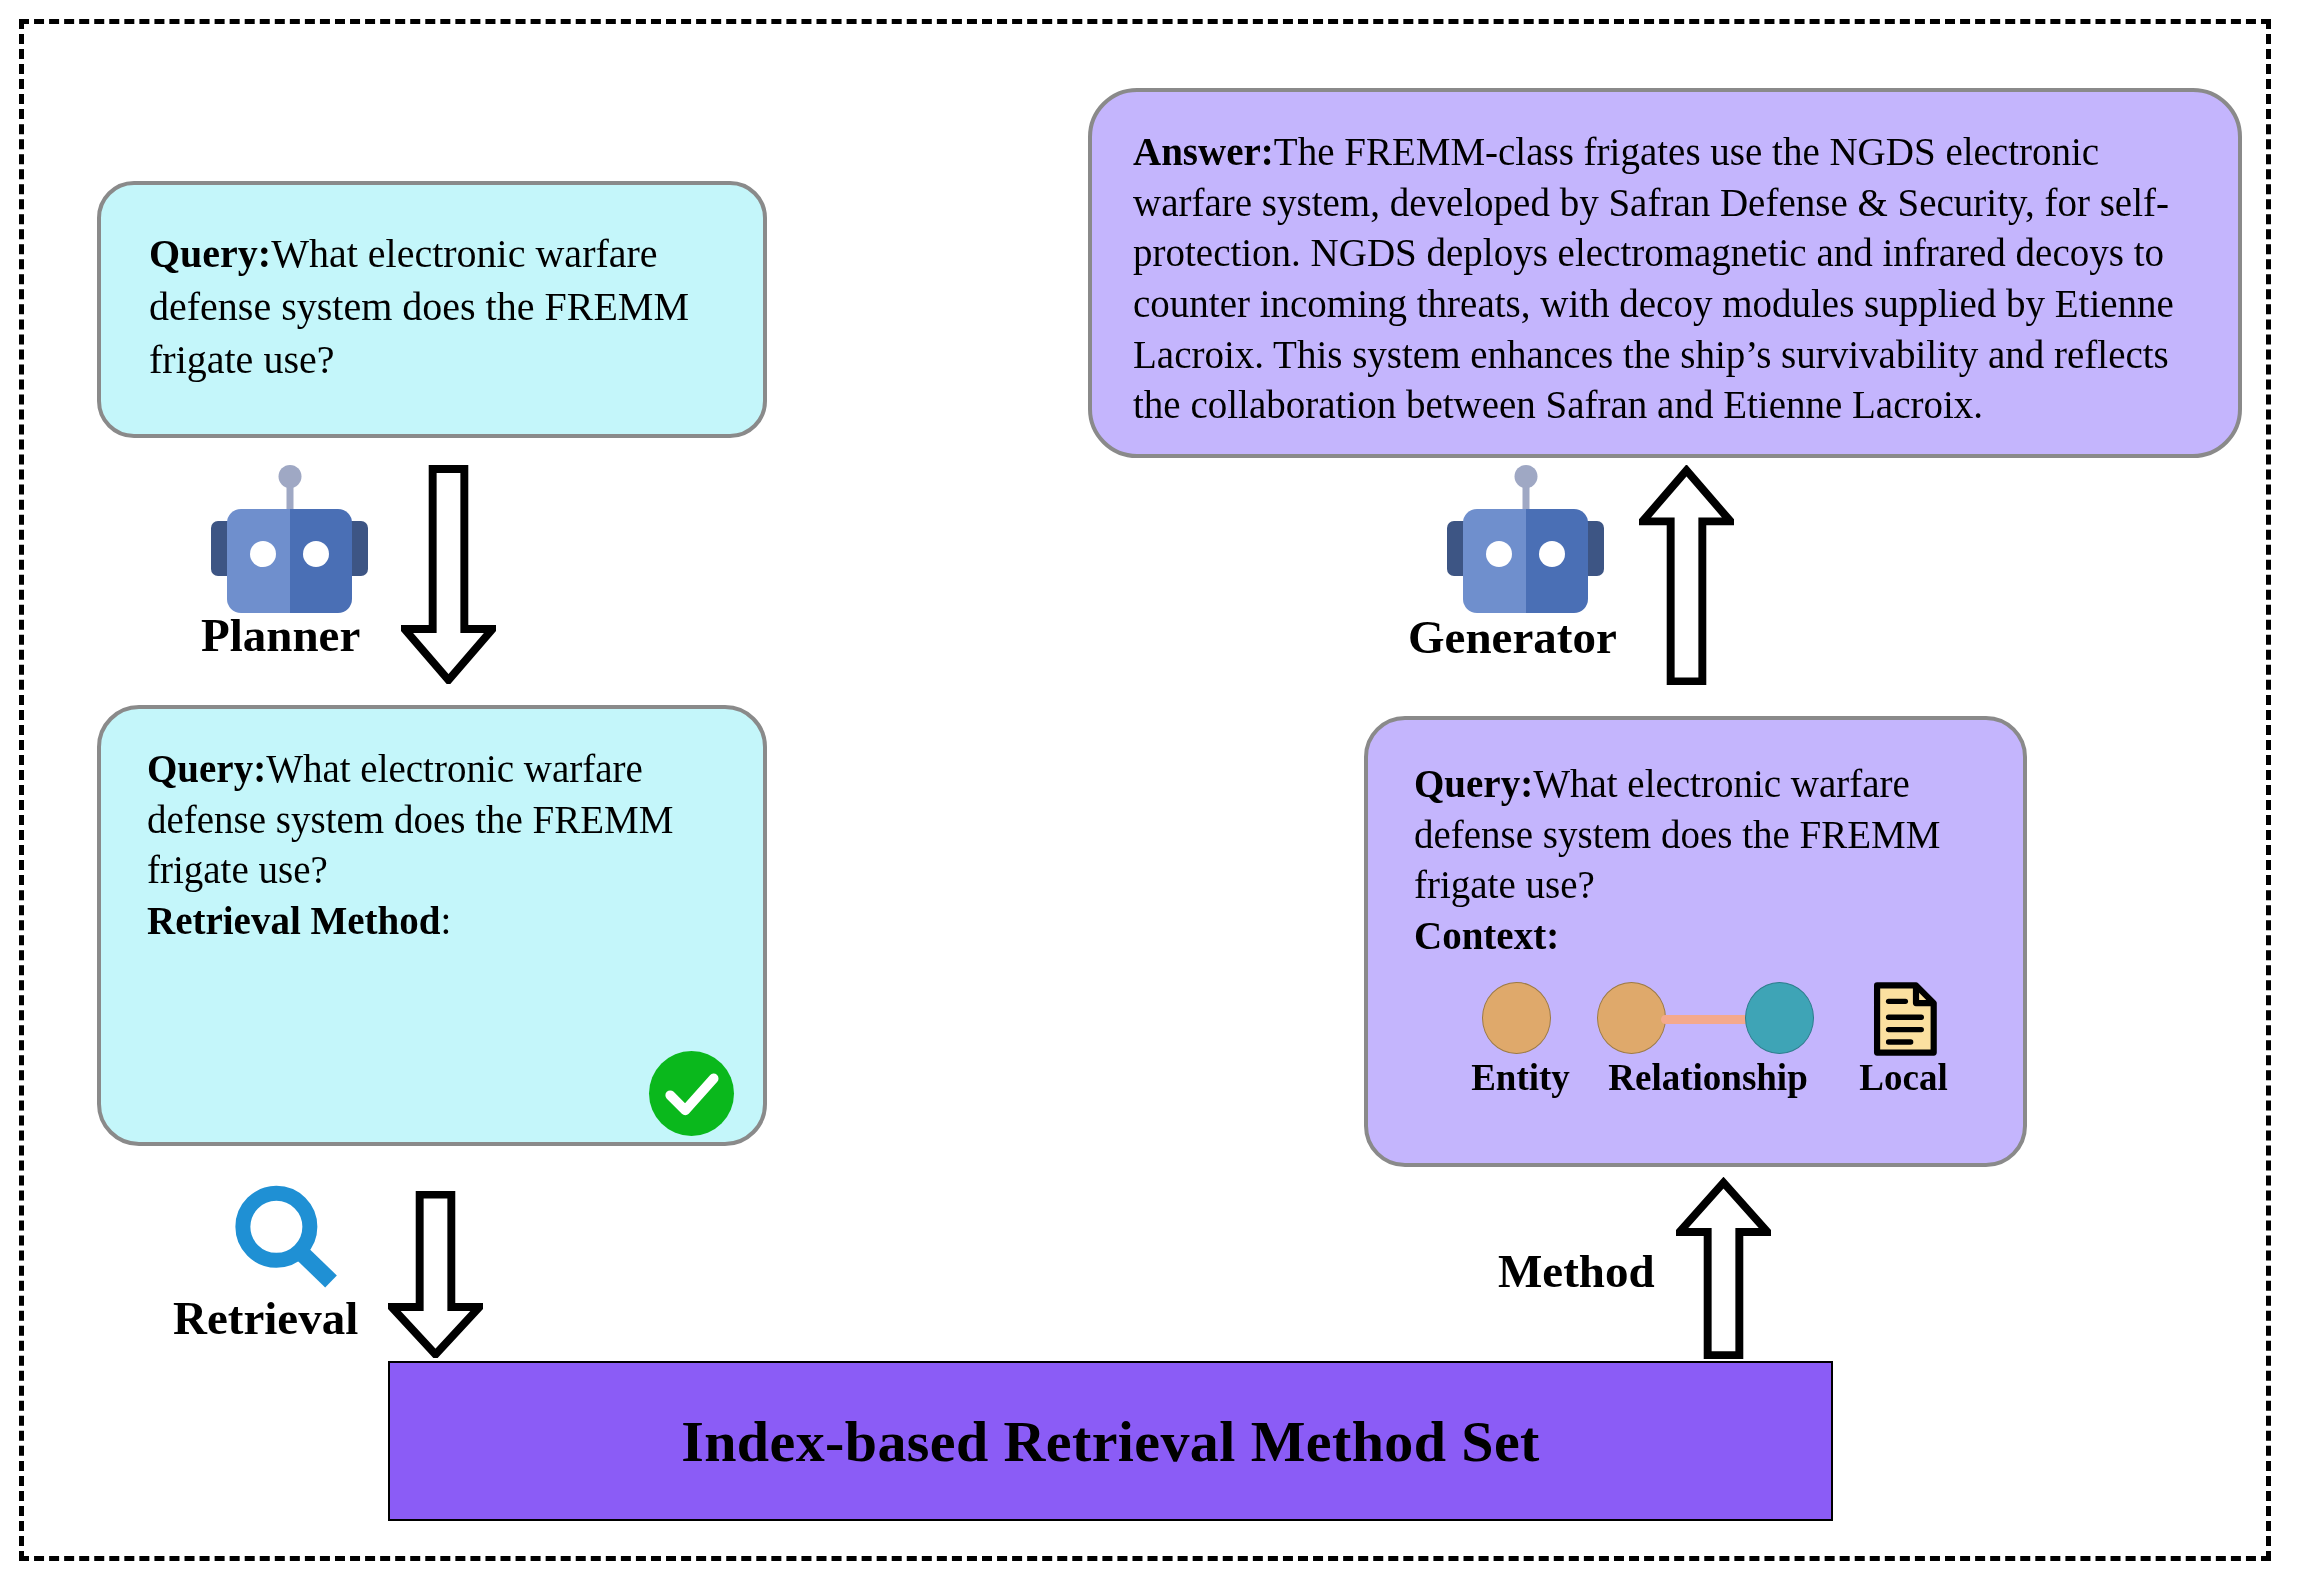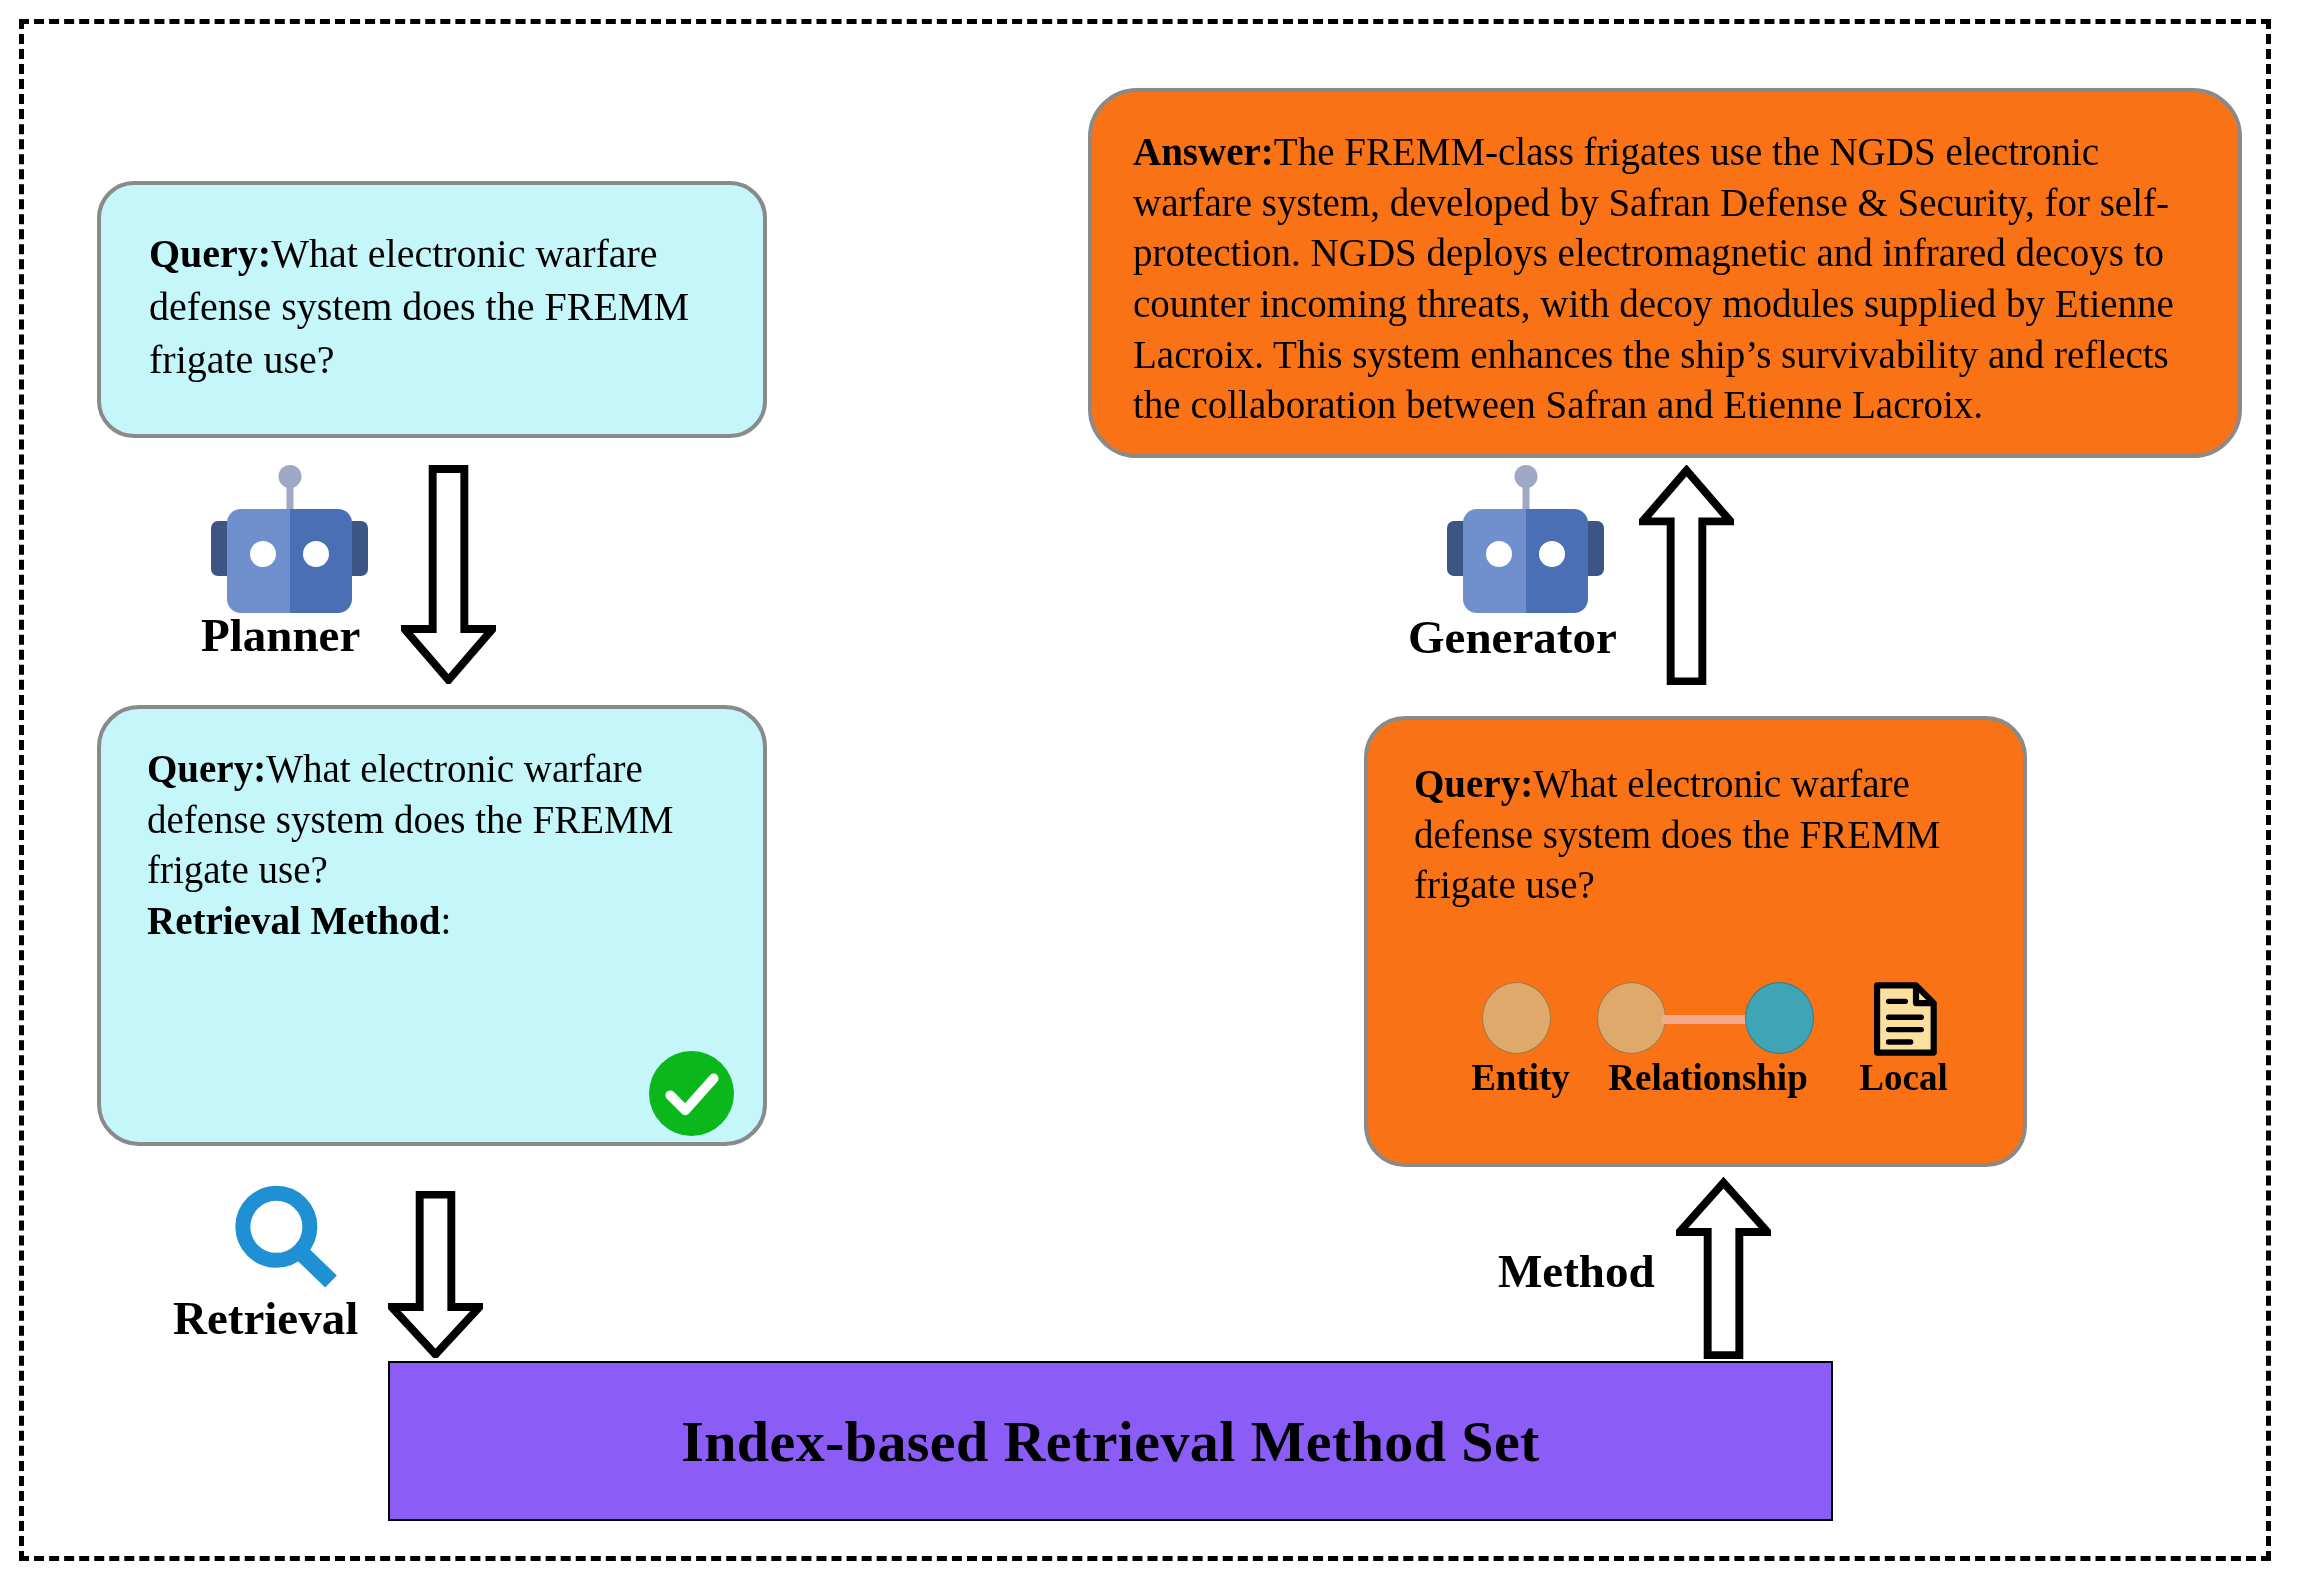--- a/index.html
+++ b/index.html
@@ -30,21 +30,21 @@
   }
 
   
   .panel {
     position: absolute;
     box-sizing: border-box;
     border: 4.4px solid #8a8a8a;
     border-radius: 42px;
   }
   .panel.cyan  { background: #c4f6fa; }
-  .panel.amber { background: #f97316; }
+  .panel.amber { background: #c4b5fd; }
 
   .panel-text {
     position: absolute;
     left: 0; right: 0; top: 0;
     padding: 23px 35px;
     font-size: 40px;
     line-height: 1.33;
     color: #000000;
     text-align: left;
   }
@@ -307,20 +307,23 @@
   <div class="block-arrow" id="arrow-retrieval">
     <svg viewBox="0 0 108 190" width="95" height="167">
       <polygon points="36,4 72,4 72,132 104,132 54,186 4,132 36,132" fill="#ffffff" stroke="#000000" stroke-width="9" stroke-linejoin="miter"></polygon>
     </svg>
   </div>
 
   <div class="panel amber" id="context-box">
     <div class="panel-text">
       <div>
         <b>Query:</b><span>What electronic warfare defense system does the FREMM frigate use?</span>
+      </div>
+      <div>
+        <b>Context:</b>
       </div>
     </div>
   </div>
 
   <div id="context-legend">
 
     <div class="legend-item" id="legend-entity">
       <div class="node-circle node-entity" style="left:19.4px; top:3.5px; width:69px; height:72px;"></div>
       <div class="legend-caption">Entity</div>
     </div>

